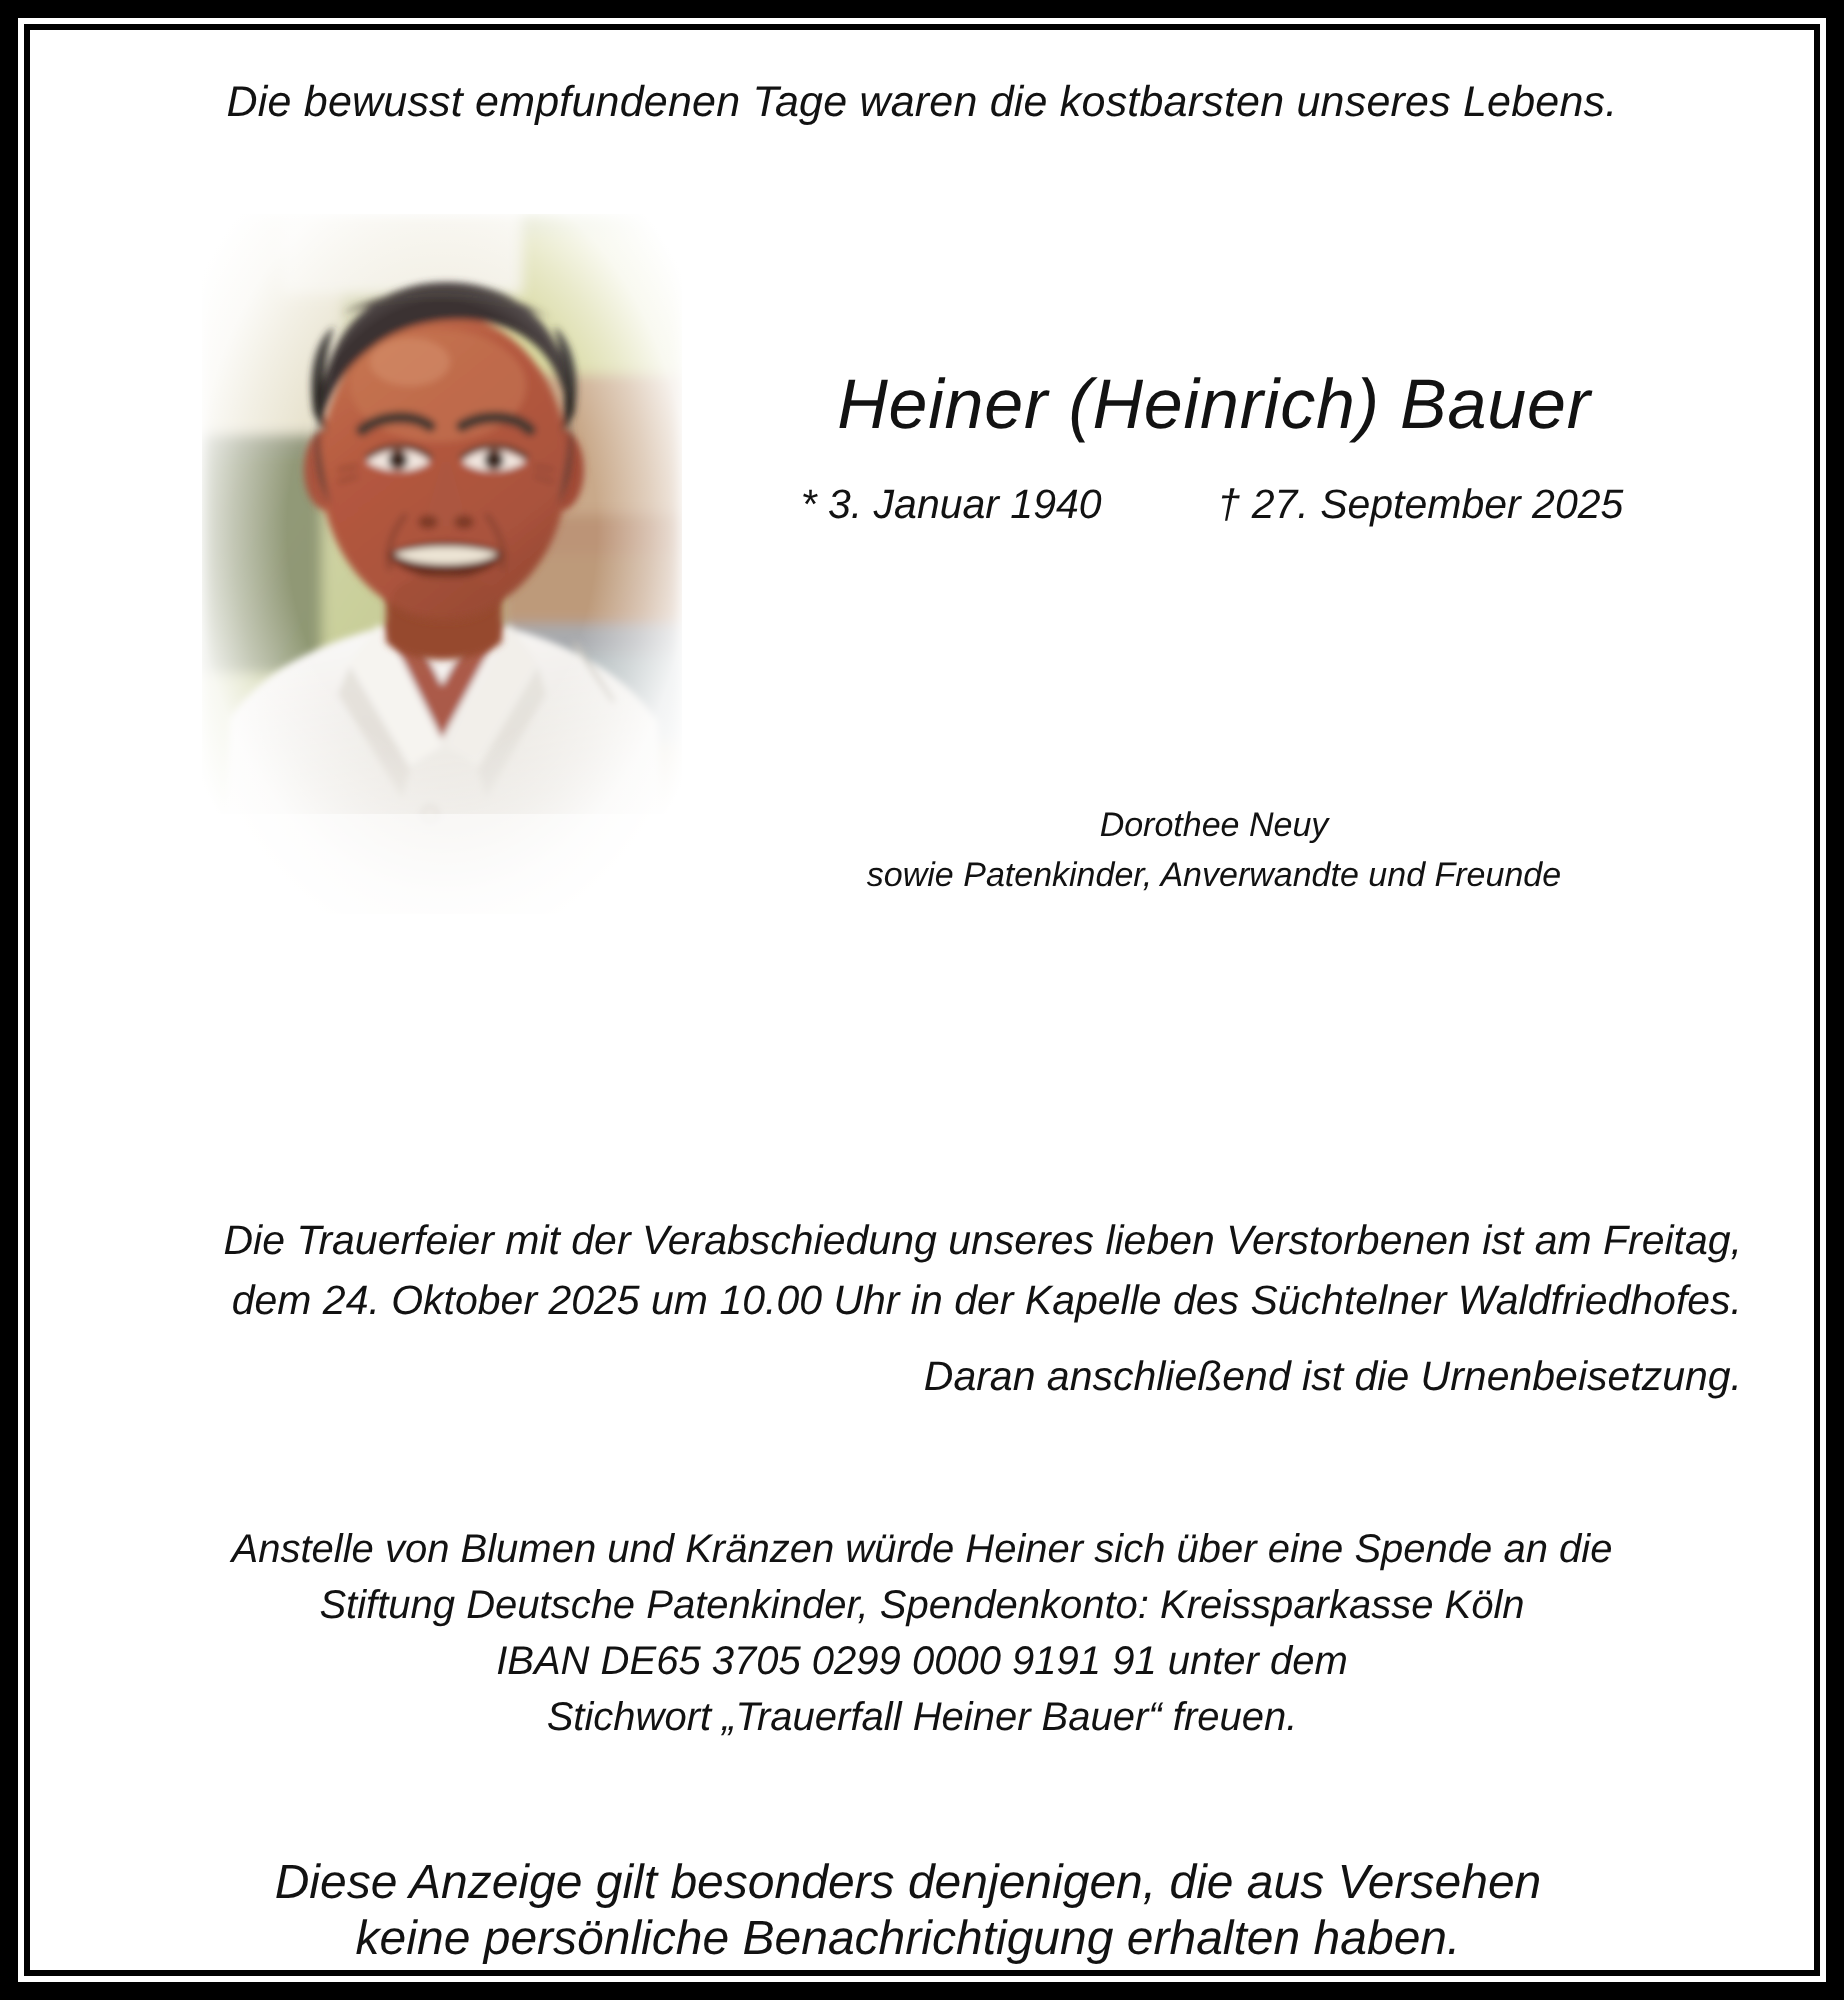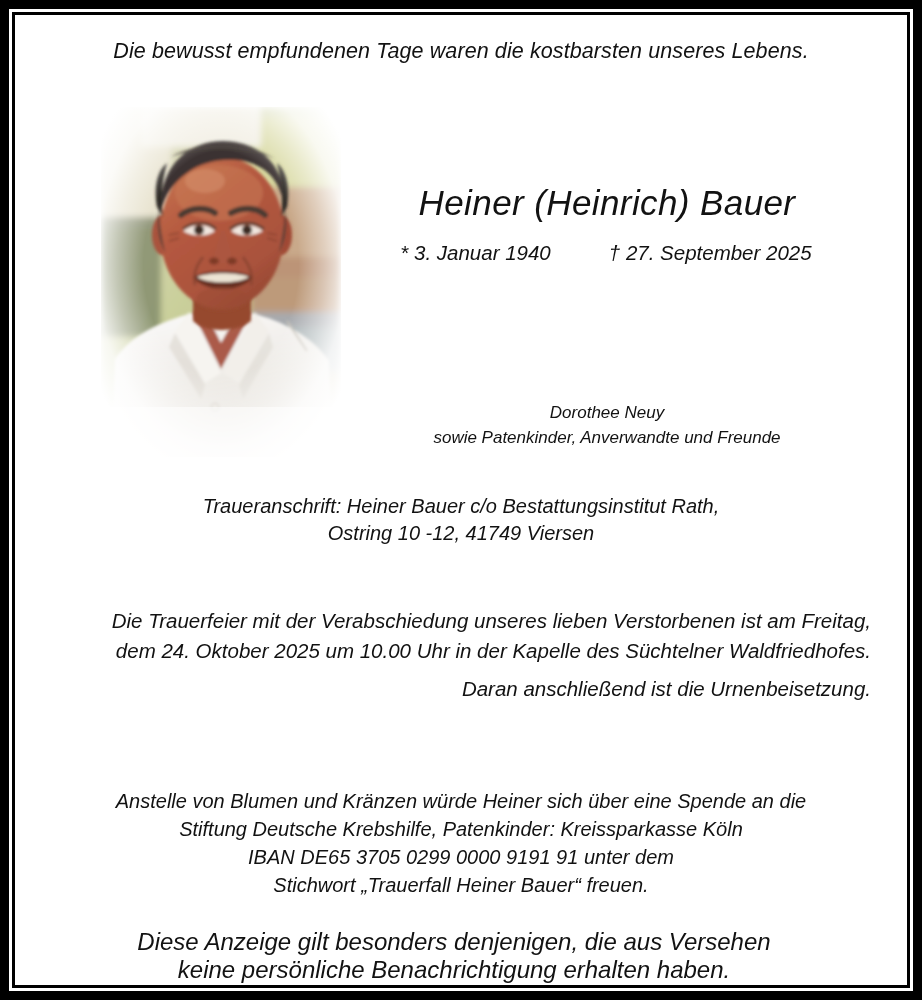--- a/index.html
+++ b/index.html
@@ -137,21 +137,20 @@
   }
 
   .ceremony .gap { display: block; height: 8px; }
 
   .donation {
     left: 50px;
     right: 50px;
     top: 746px;
     font-size: 20px;
     line-height: 28px;
-    margin-top: 26px;
   }
 
   .notice {
     left: 60px;
     right: 74px;
     top: 913px;
     font-size: 24px;
     line-height: 28px;
   }
 
@@ -305,35 +304,31 @@
           <span>* 3. Januar 1940</span>
           <span>† 27. September 2025</span>
         </div>
 
 
         <div class="block family">
           <div>Dorothee Neuy</div>
           <div>sowie Patenkinder, Anverwandte und Freunde</div>
         </div>
 
-        <div class="block address">
-          <div>Traueranschrift: Heiner Bauer c/o Bestattungsinstitut Rath,</div>
-          <div>Ostring 10 -12, 41749 Viersen</div>
-        </div>
 
         <div class="block ceremony">
           <div>Die Trauerfeier mit der Verabschiedung unseres lieben Verstorbenen ist am Freitag,</div>
           <div>dem 24. Oktober 2025 um 10.00 Uhr in der Kapelle des Süchtelner Waldfriedhofes.</div>
           <span class="gap"></span>
           <div>Daran anschließend ist die Urnenbeisetzung.</div>
         </div>
 
         <div class="block donation">
           <div>Anstelle von Blumen und Kränzen würde Heiner sich über eine Spende an die</div>
-          <div>Stiftung Deutsche Krebshilfe, Patenkinder: Kreissparkasse Köln</div>
+          <div>Stiftung Deutsche Patenkinder, Spendenkonto: Kreissparkasse Köln</div>
           <div>IBAN DE65 3705 0299 0000 9191 91 unter dem</div>
           <div>Stichwort „Trauerfall Heiner Bauer“ freuen.</div>
         </div>
 
         <div class="block notice">
           <div>Diese Anzeige gilt besonders denjenigen, die aus Versehen</div>
           <div>keine persönliche Benachrichtigung erhalten haben.</div>
         </div>
 
       </div>

